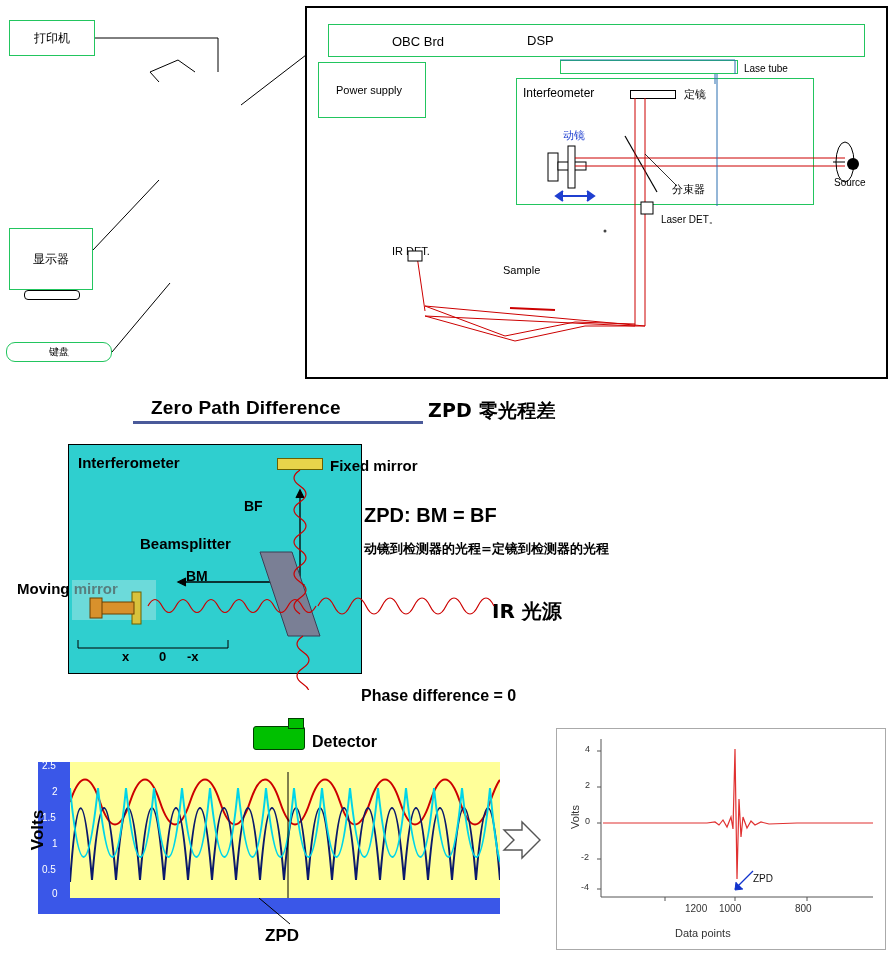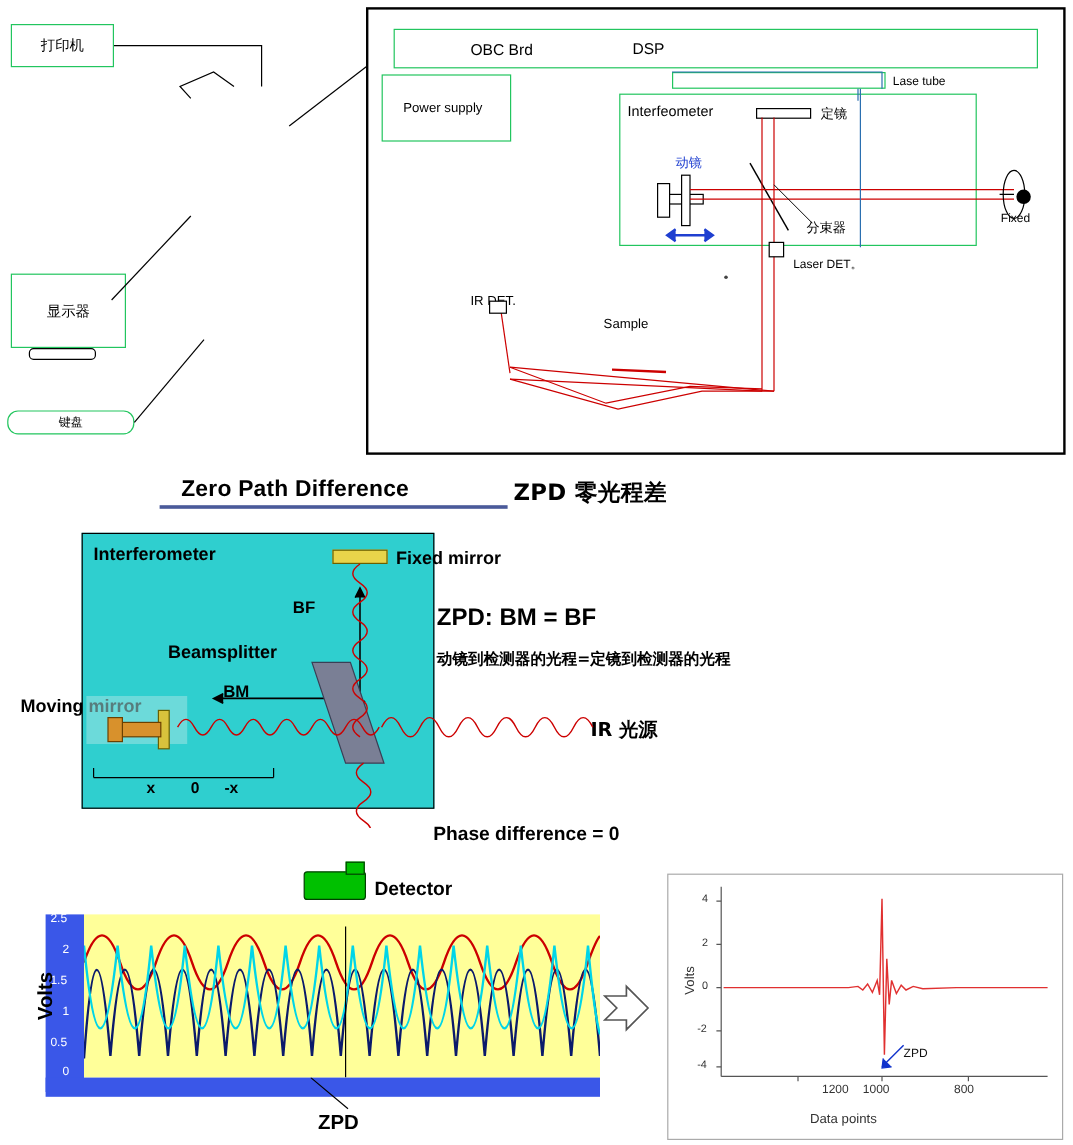--- a/index.html
+++ b/index.html
@@ -20,21 +20,21 @@
 </head>
 <body>
 
 <div class="abs" style="left:0;top:0;width:894px;height:385px;">
 
   <div class="abs box ctr cn" style="left:9px;top:20px;width:86px;height:36px;font-size:12px;">
     <span>打印机</span>
   </div>
 
 
-  <div class="abs box ctr cn" style="left:9px;top:228px;width:96px;height:62px;font-size:12px;">
+  <div class="abs box ctr cn" style="left:9px;top:228px;width:84px;height:62px;font-size:12px;">
     <span>显示器</span>
   </div>
   <div class="abs" style="left:24px;top:290px;width:54px;height:8px;border:1px solid #000;border-radius:4px;background:#fff;"></div>
 
   <div class="abs box ctr cn" style="left:6px;top:342px;width:106px;height:20px;border-radius:9px;font-size:10px;">
     <span>键盘</span>
   </div>
 
   <svg class="abs" style="left:0;top:0;width:310px;height:385px;" viewBox="0 0 310 385">
     <polyline points="95,38 218,38 218,72" fill="none" stroke="#000" stroke-width="1"></polyline>
@@ -63,21 +63,21 @@
   <div class="abs box" style="left:516px;top:78px;width:298px;height:127px;"></div>
   <div class="abs lbl" style="left:523px;top:86px;font-size:12px;">Interfeometer</div>
 
   <div class="abs" style="left:630px;top:90px;width:44px;height:7px;background:#fff;border:1px solid #000;"></div>
   <div class="abs lbl cn" style="left:684px;top:87px;font-size:11px;">定镜</div>
   <div class="abs lbl cn" style="left:563px;top:128px;font-size:11px;color:#1f3fd0;">动镜</div>
   <div class="abs lbl cn" style="left:672px;top:182px;font-size:11px;">分束器</div>
   <div class="abs lbl" style="left:661px;top:213px;font-size:10px;">Laser DET。</div>
   <div class="abs lbl" style="left:392px;top:245px;font-size:11px;">IR DET.</div>
   <div class="abs lbl" style="left:503px;top:264px;font-size:11px;">Sample</div>
-  <div class="abs lbl" style="left:834px;top:177px;font-size:10px;">Fixed</div>
+  <div class="abs lbl" style="left:834px;top:177px;font-size:10px;">Source</div>
 
   <svg class="abs" style="left:305px;top:6px;width:583px;height:373px;" viewBox="0 0 583 373">
 
     <rect x="243" y="147" width="10" height="28" fill="#fff" stroke="#000"></rect>
     <rect x="253" y="156" width="28" height="8" fill="#fff" stroke="#000"></rect>
     <rect x="263" y="140" width="7" height="42" fill="#fff" stroke="#000"></rect>
 
     <g stroke="#1f3fd0" stroke-width="2" fill="none">
       <line x1="252" y1="190" x2="288" y2="190"></line>
       <polyline points="258,185 251,190 258,195" fill="#1f3fd0"></polyline>
@@ -128,21 +128,21 @@
 <div class="abs ylw" style="left:277px;top:458px;width:44px;height:10px;"></div>
 <div class="abs bold" style="left:330px;top:457px;font-size:15px;">Fixed mirror</div>
 
 <div class="abs bold" style="left:244px;top:498px;font-size:14px;">BF</div>
 <div class="abs bold" style="left:140px;top:535px;font-size:15px;">Beamsplitter</div>
 <div class="abs bold" style="left:186px;top:568px;font-size:14px;">BM</div>
 <div class="abs bold" style="left:17px;top:580px;font-size:15px;">Moving mirror</div>
 
 <div class="abs bold" style="left:364px;top:504px;font-size:20px;text-align:right;">ZPD: BM = BF</div>
 <div class="abs bold cn" style="left:364px;top:540px;font-size:13px;">动镜到检测器的光程=定镜到检测器的光程</div>
-<div class="abs bold cn" style="left:492px;top:598px;font-size:16px;text-align:center;">IR 光源</div>
+<div class="abs bold cn" style="left:492px;top:598px;font-size:20px;text-align:center;">IR 光源</div>
 <div class="abs bold" style="left:361px;top:687px;font-size:16px;">Phase difference = 0</div>
 
 <svg class="abs" style="left:60px;top:440px;width:520px;height:250px;" viewBox="0 0 520 250">
 
   <g stroke="#000" stroke-width="1.3" fill="none">
     <line x1="240" y1="52" x2="240" y2="150"></line>
     <polyline points="236,58 240,50 244,58" fill="#000"></polyline>
     <polyline points="236,144 240,152 244,144" fill="#000"></polyline>
   </g>
 

